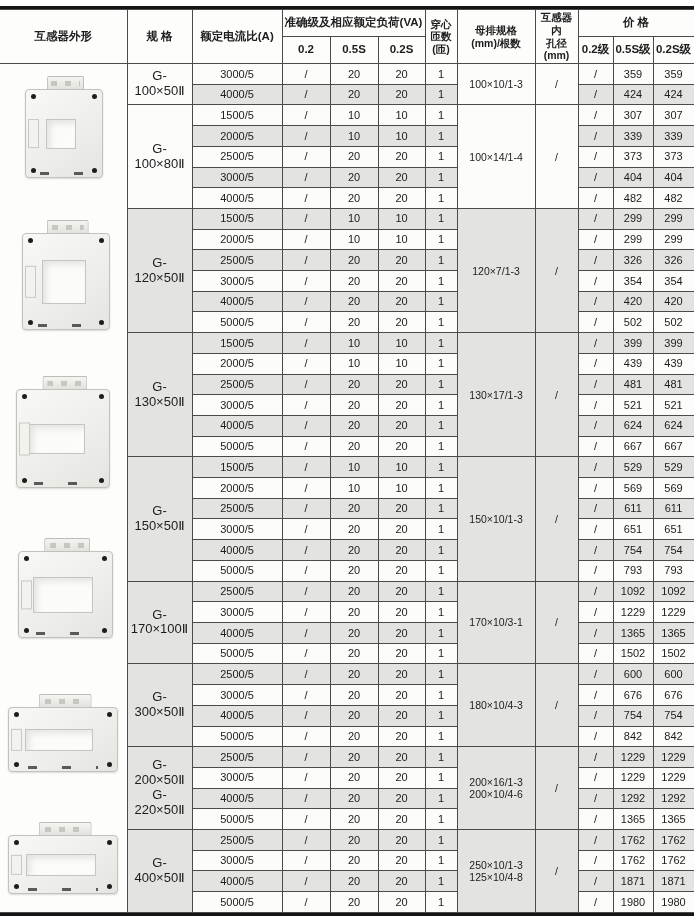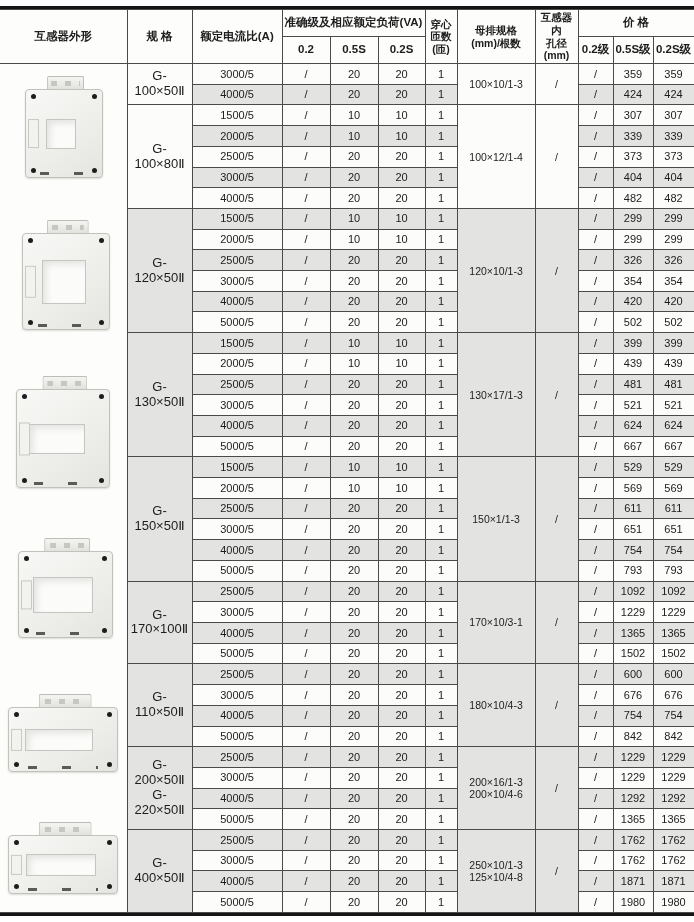--- a/index.html
+++ b/index.html
@@ -194,21 +194,21 @@
           <tr class="row-white">
             <td class="merged spec" rowspan="5">
               <div>G-100×80Ⅱ</div>
             </td>
             <td>1500/5</td>
             <td>/</td>
             <td>10</td>
             <td>10</td>
             <td>1</td>
             <td class="merged busbar" rowspan="5">
-              <div>100×12/1-4</div>
+              <div>100×14/1-4</div>
             </td>
             <td class="merged" rowspan="5">/</td>
             <td>/</td>
             <td>307</td>
             <td>307</td>
           </tr>
           <tr class="row-gray">
             <td>2000/5</td>
             <td>/</td>
             <td>10</td>
@@ -251,21 +251,21 @@
           <tr class="row-gray">
             <td class="merged spec" rowspan="6">
               <div>G-120×50Ⅱ</div>
             </td>
             <td>1500/5</td>
             <td>/</td>
             <td>10</td>
             <td>10</td>
             <td>1</td>
             <td class="merged busbar" rowspan="6">
-              <div>120×10/1-3</div>
+              <div>120×7/1-3</div>
             </td>
             <td class="merged" rowspan="6">/</td>
             <td>/</td>
             <td>299</td>
             <td>299</td>
           </tr>
           <tr class="row-white">
             <td>2000/5</td>
             <td>/</td>
             <td>10</td>
@@ -385,21 +385,21 @@
           <tr class="row-gray">
             <td class="merged spec" rowspan="6">
               <div>G-150×50Ⅱ</div>
             </td>
             <td>1500/5</td>
             <td>/</td>
             <td>10</td>
             <td>10</td>
             <td>1</td>
             <td class="merged busbar" rowspan="6">
-              <div>150×1/1-3</div>
+              <div>150×10/1-3</div>
             </td>
             <td class="merged" rowspan="6">/</td>
             <td>/</td>
             <td>529</td>
             <td>529</td>
           </tr>
           <tr class="row-white">
             <td>2000/5</td>
             <td>/</td>
             <td>10</td>
@@ -491,21 +491,21 @@
             <td>/</td>
             <td>20</td>
             <td>20</td>
             <td>1</td>
             <td>/</td>
             <td>1502</td>
             <td>1502</td>
           </tr>
           <tr class="row-gray">
             <td class="merged spec" rowspan="4">
-              <div>G-110×50Ⅱ</div>
+              <div>G-300×50Ⅱ</div>
             </td>
             <td>2500/5</td>
             <td>/</td>
             <td>20</td>
             <td>20</td>
             <td>1</td>
             <td class="merged busbar" rowspan="4">
               <div>180×10/4-3</div>
             </td>
             <td class="merged" rowspan="4">/</td>

